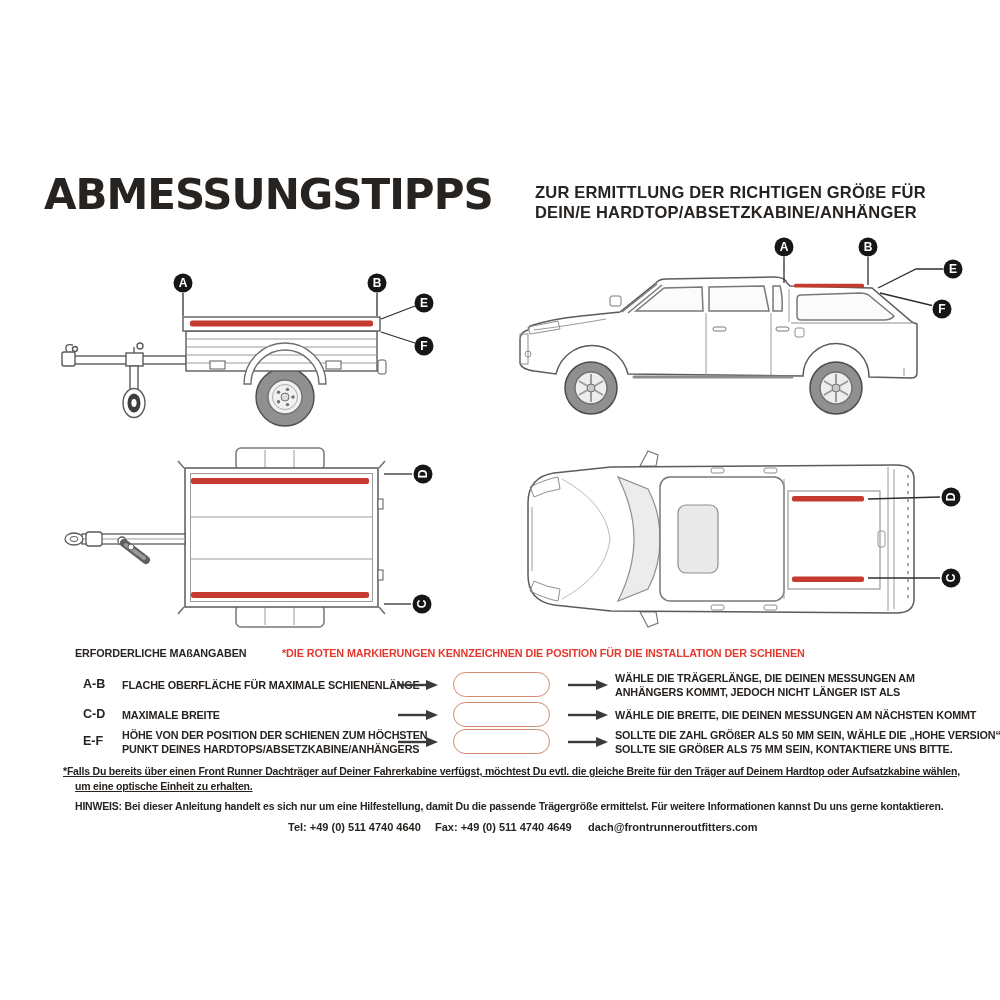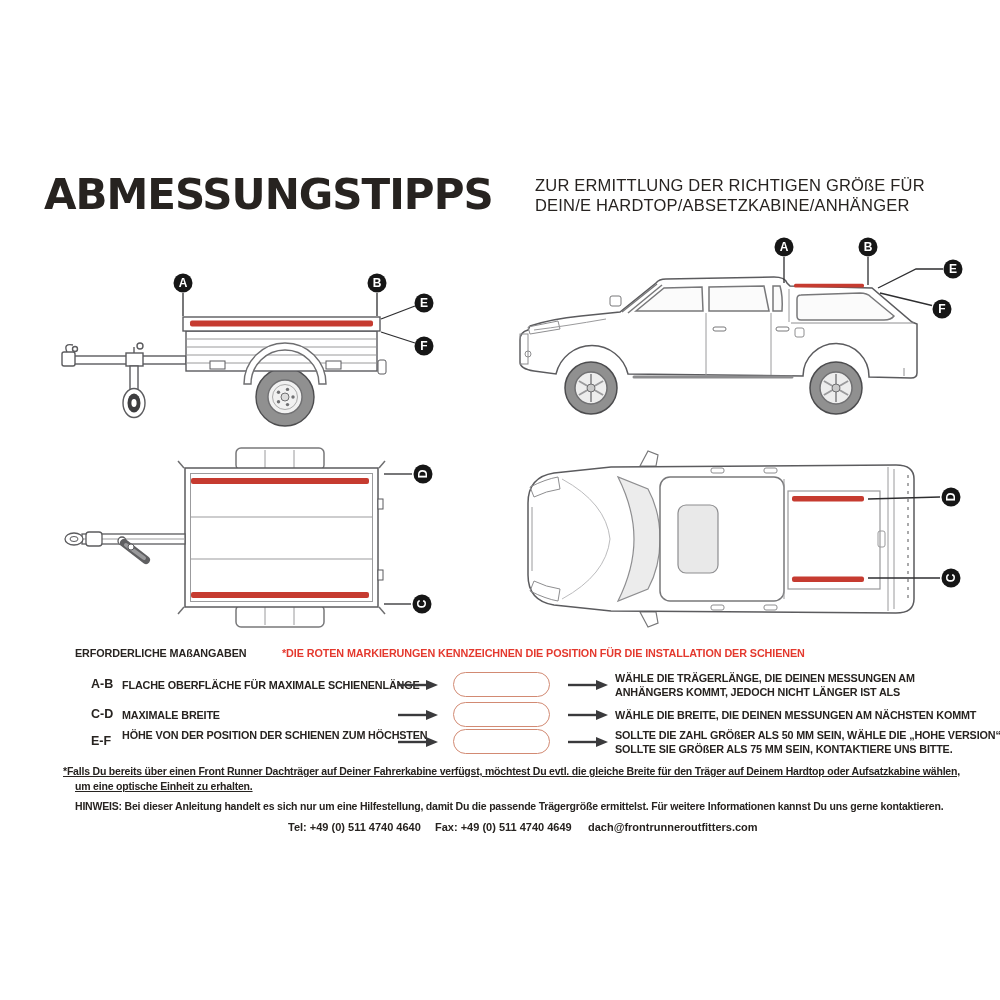--- a/index.html
+++ b/index.html
@@ -3,32 +3,32 @@
 <meta charset="utf-8">
 <style>
   :root{
     --rail-red:#c63b30; --note-red:#e4392e; --field-outline:#d28a73; --ink:#272320;
   }
   html,body{margin:0;padding:0;background:#fff;}
   .page{position:relative;width:1000px;height:976px;background:#ffffff;overflow:hidden;
         font-family:"Liberation Sans",sans-serif;color:var(--ink);}
   .title{position:absolute;left:44px;top:170px;font-family:"DejaVu Sans",sans-serif;
          font-weight:bold;font-size:42px;letter-spacing:-1px;white-space:nowrap;}
-  .subtitle{position:absolute;left:535px;top:175px;font-weight:normal;font-size:16.5px;
+  .subtitle{position:absolute;left:535px;top:182px;font-weight:bold;font-size:16.5px;
             line-height:1.22;letter-spacing:0.2px;white-space:nowrap;}
   .diag{position:absolute;}
   .mletter{font-family:"Liberation Sans",sans-serif;font-weight:bold;font-size:12px;
            fill:#ffffff;text-anchor:middle;}
   .stripe{fill:var(--rail-red);}
   .m-head-row{position:absolute;left:75px;top:643px;white-space:nowrap;}
   .m-head{font-size:10.8px;font-weight:bold;letter-spacing:-0.1px;}
   .m-note{font-size:10.8px;font-weight:bold;color:var(--note-red);margin-left:31px;letter-spacing:-0.1px;}
   .mrow{position:absolute;left:75px;width:900px;height:32px;}
   .mrow>*{position:absolute;}
-  .m-key{left:16px;top:5px;font-size:12.5px;font-weight:bold;}
+  .m-key{left:8px;top:5px;font-size:12.5px;font-weight:bold;}
   .m-desc{left:47px;top:6px;font-size:10.8px;font-weight:bold;line-height:1.3;
           letter-spacing:-0.15px;white-space:nowrap;}
   .m-inst{left:540px;top:6px;font-size:10.8px;font-weight:bold;line-height:1.3;
           letter-spacing:-0.15px;white-space:nowrap;}
   .two{top:-1px !important;}
   .tline:empty{display:none;}
   .arr1{left:322px;top:7px;}
   .arr2{left:492px;top:7px;}
   .pill{left:378px;top:0;width:97px;height:25px;border:1.6px solid var(--field-outline);
         border-radius:14px;box-sizing:border-box;background:#fff;font-size:11px;
@@ -273,20 +273,21 @@
     <span class="m-inst">
       <span class="tline" style="display:block">WÄHLE DIE BREITE, DIE DEINEN MESSUNGEN AM NÄCHSTEN KOMMT</span>
       <span class="tline" style="display:block"></span>
     </span>
   </div>
 
   <div class="mrow" style="top:729px">
     <span class="m-key">E-F</span>
     <span class="m-desc two">
       <span class="tline" style="display:block">HÖHE VON DER POSITION DER SCHIENEN ZUM HÖCHSTEN</span>
+      <span class="tline" style="display:block">PUNKT DEINES HARDTOPS/ABSETZKABINE/ANHÄNGERS</span>
     </span>
     <svg class="arr1" width="42" height="12" viewBox="0 0 42 12">
         <line x1="1" y1="6" x2="30" y2="6" stroke="#3a3a3c" stroke-width="2.4"></line>
         <polygon points="29,1 41,6 29,11" fill="#3a3a3c"></polygon>
       </svg>
     <div class="pill"><span></span></div>
     <svg class="arr2" width="42" height="12" viewBox="0 0 42 12">
         <line x1="1" y1="6" x2="30" y2="6" stroke="#3a3a3c" stroke-width="2.4"></line>
         <polygon points="29,1 41,6 29,11" fill="#3a3a3c"></polygon>
       </svg>

